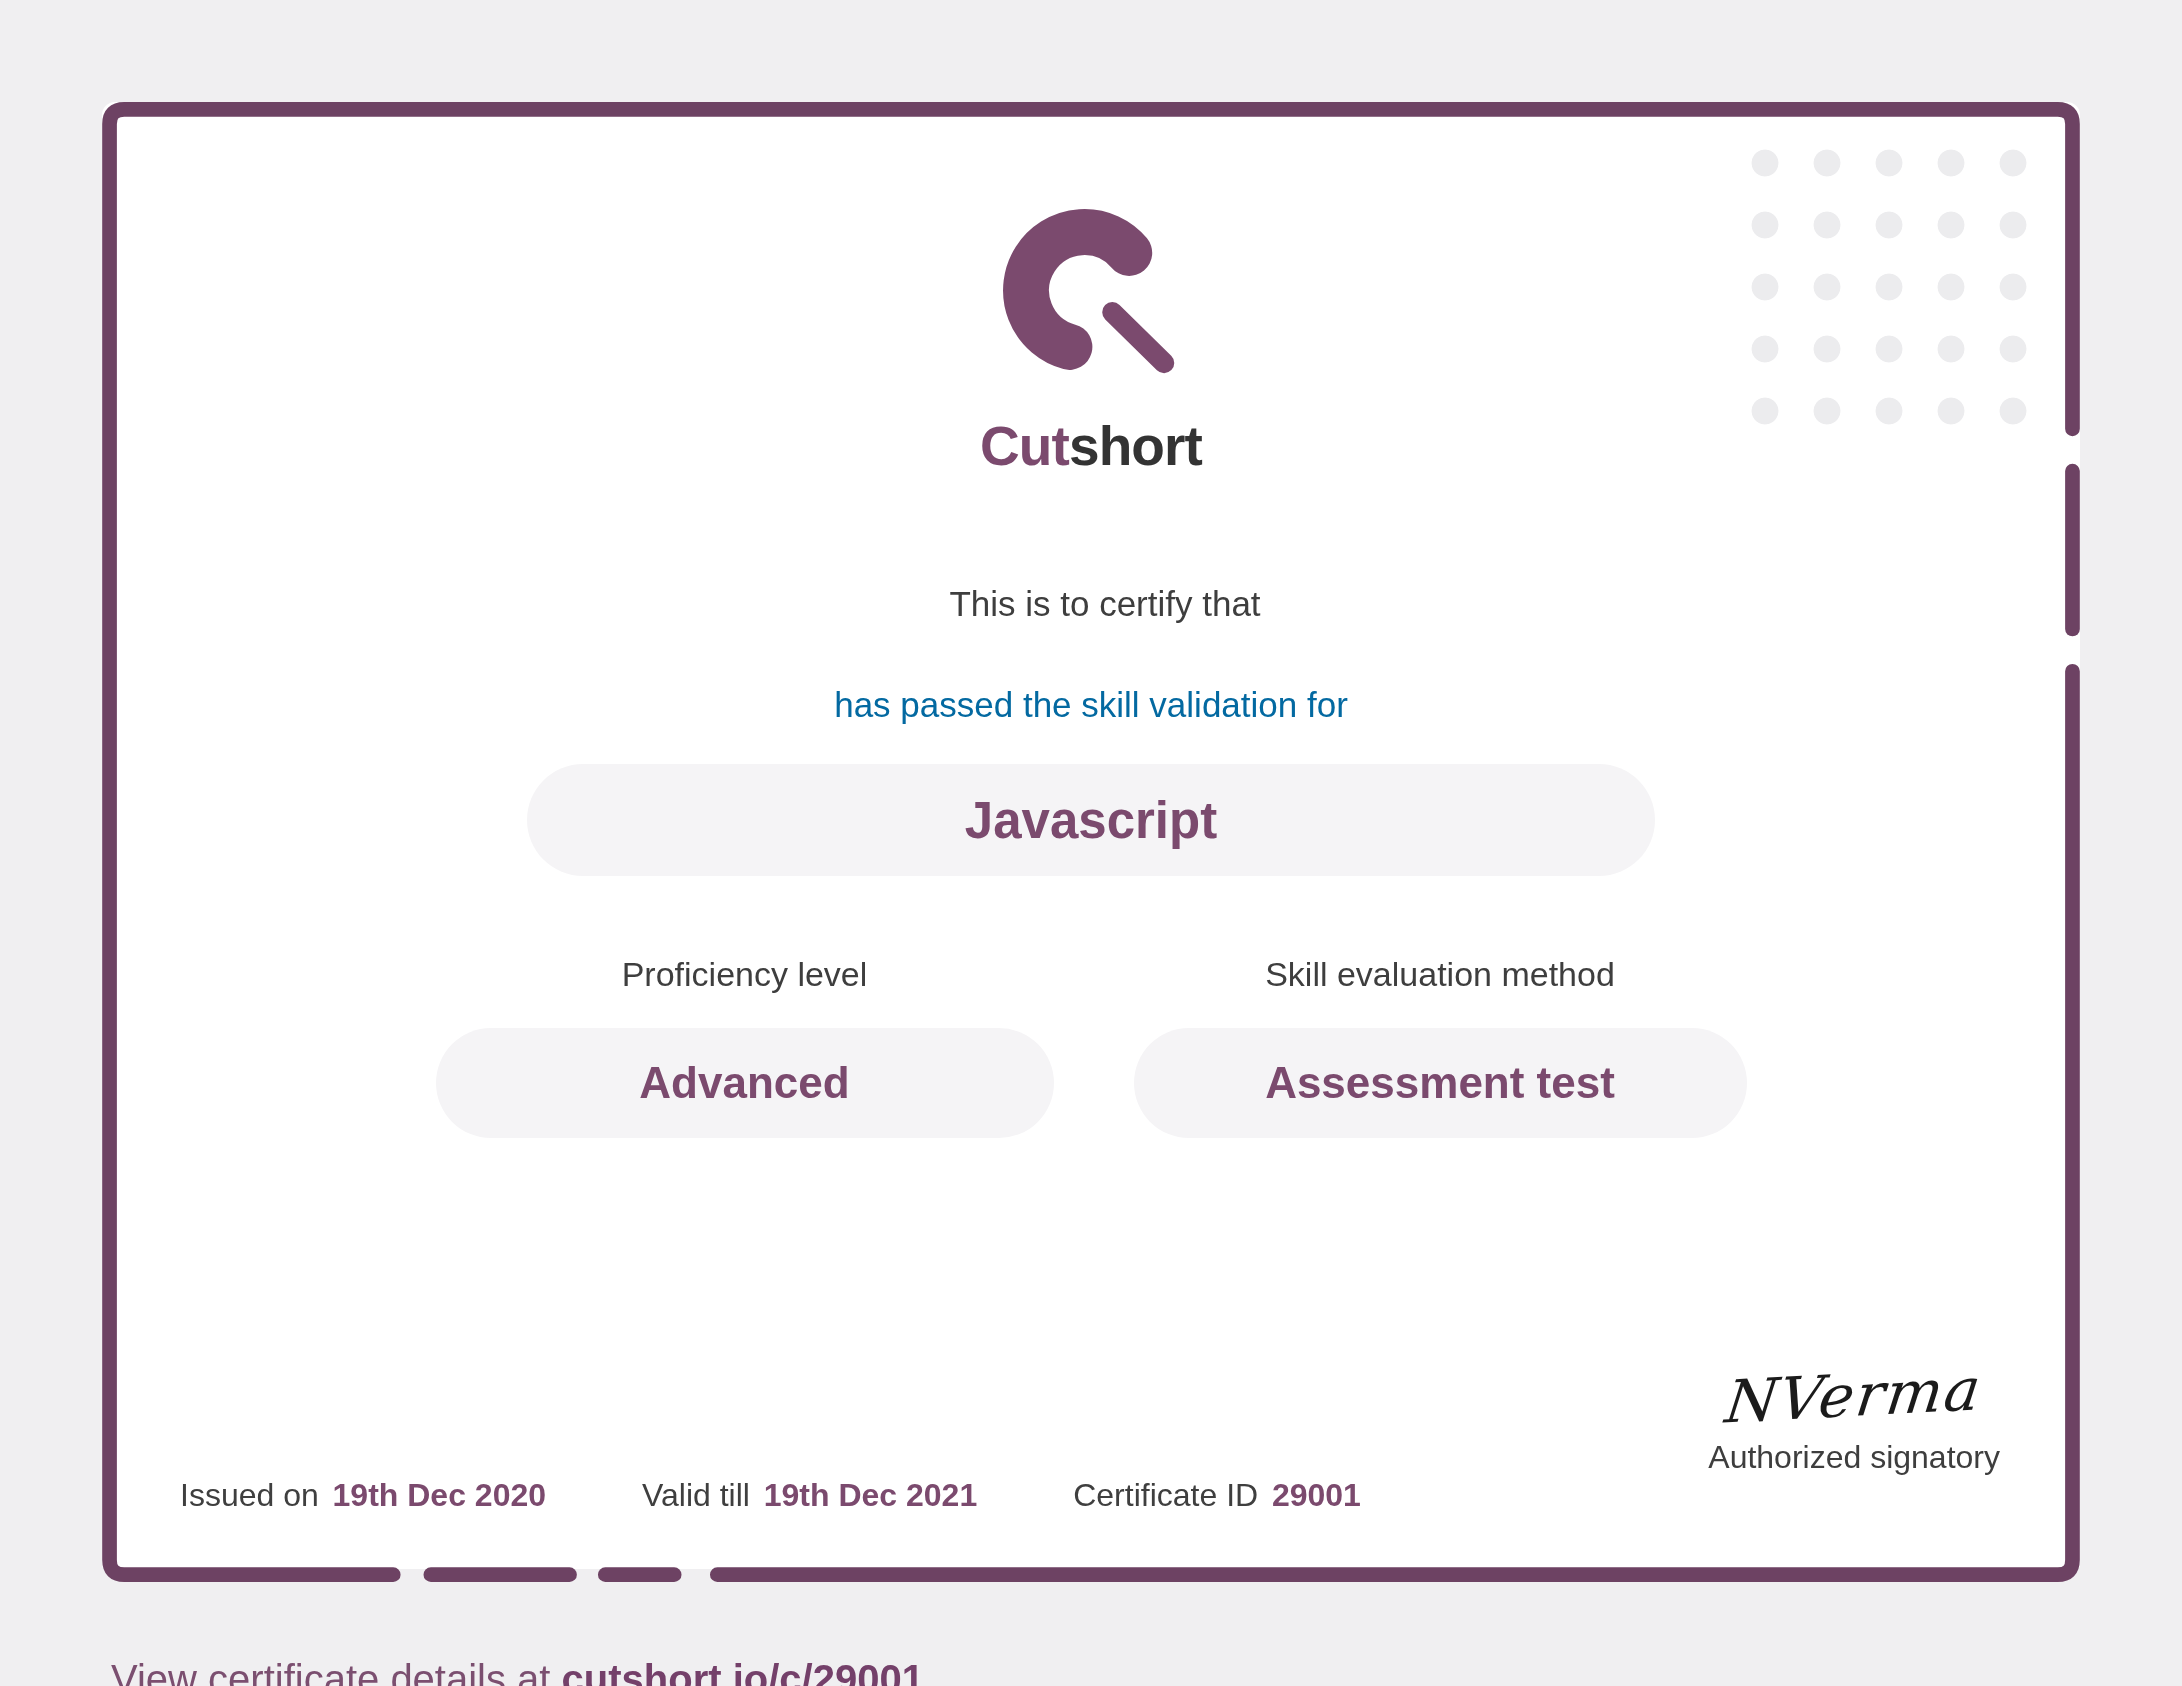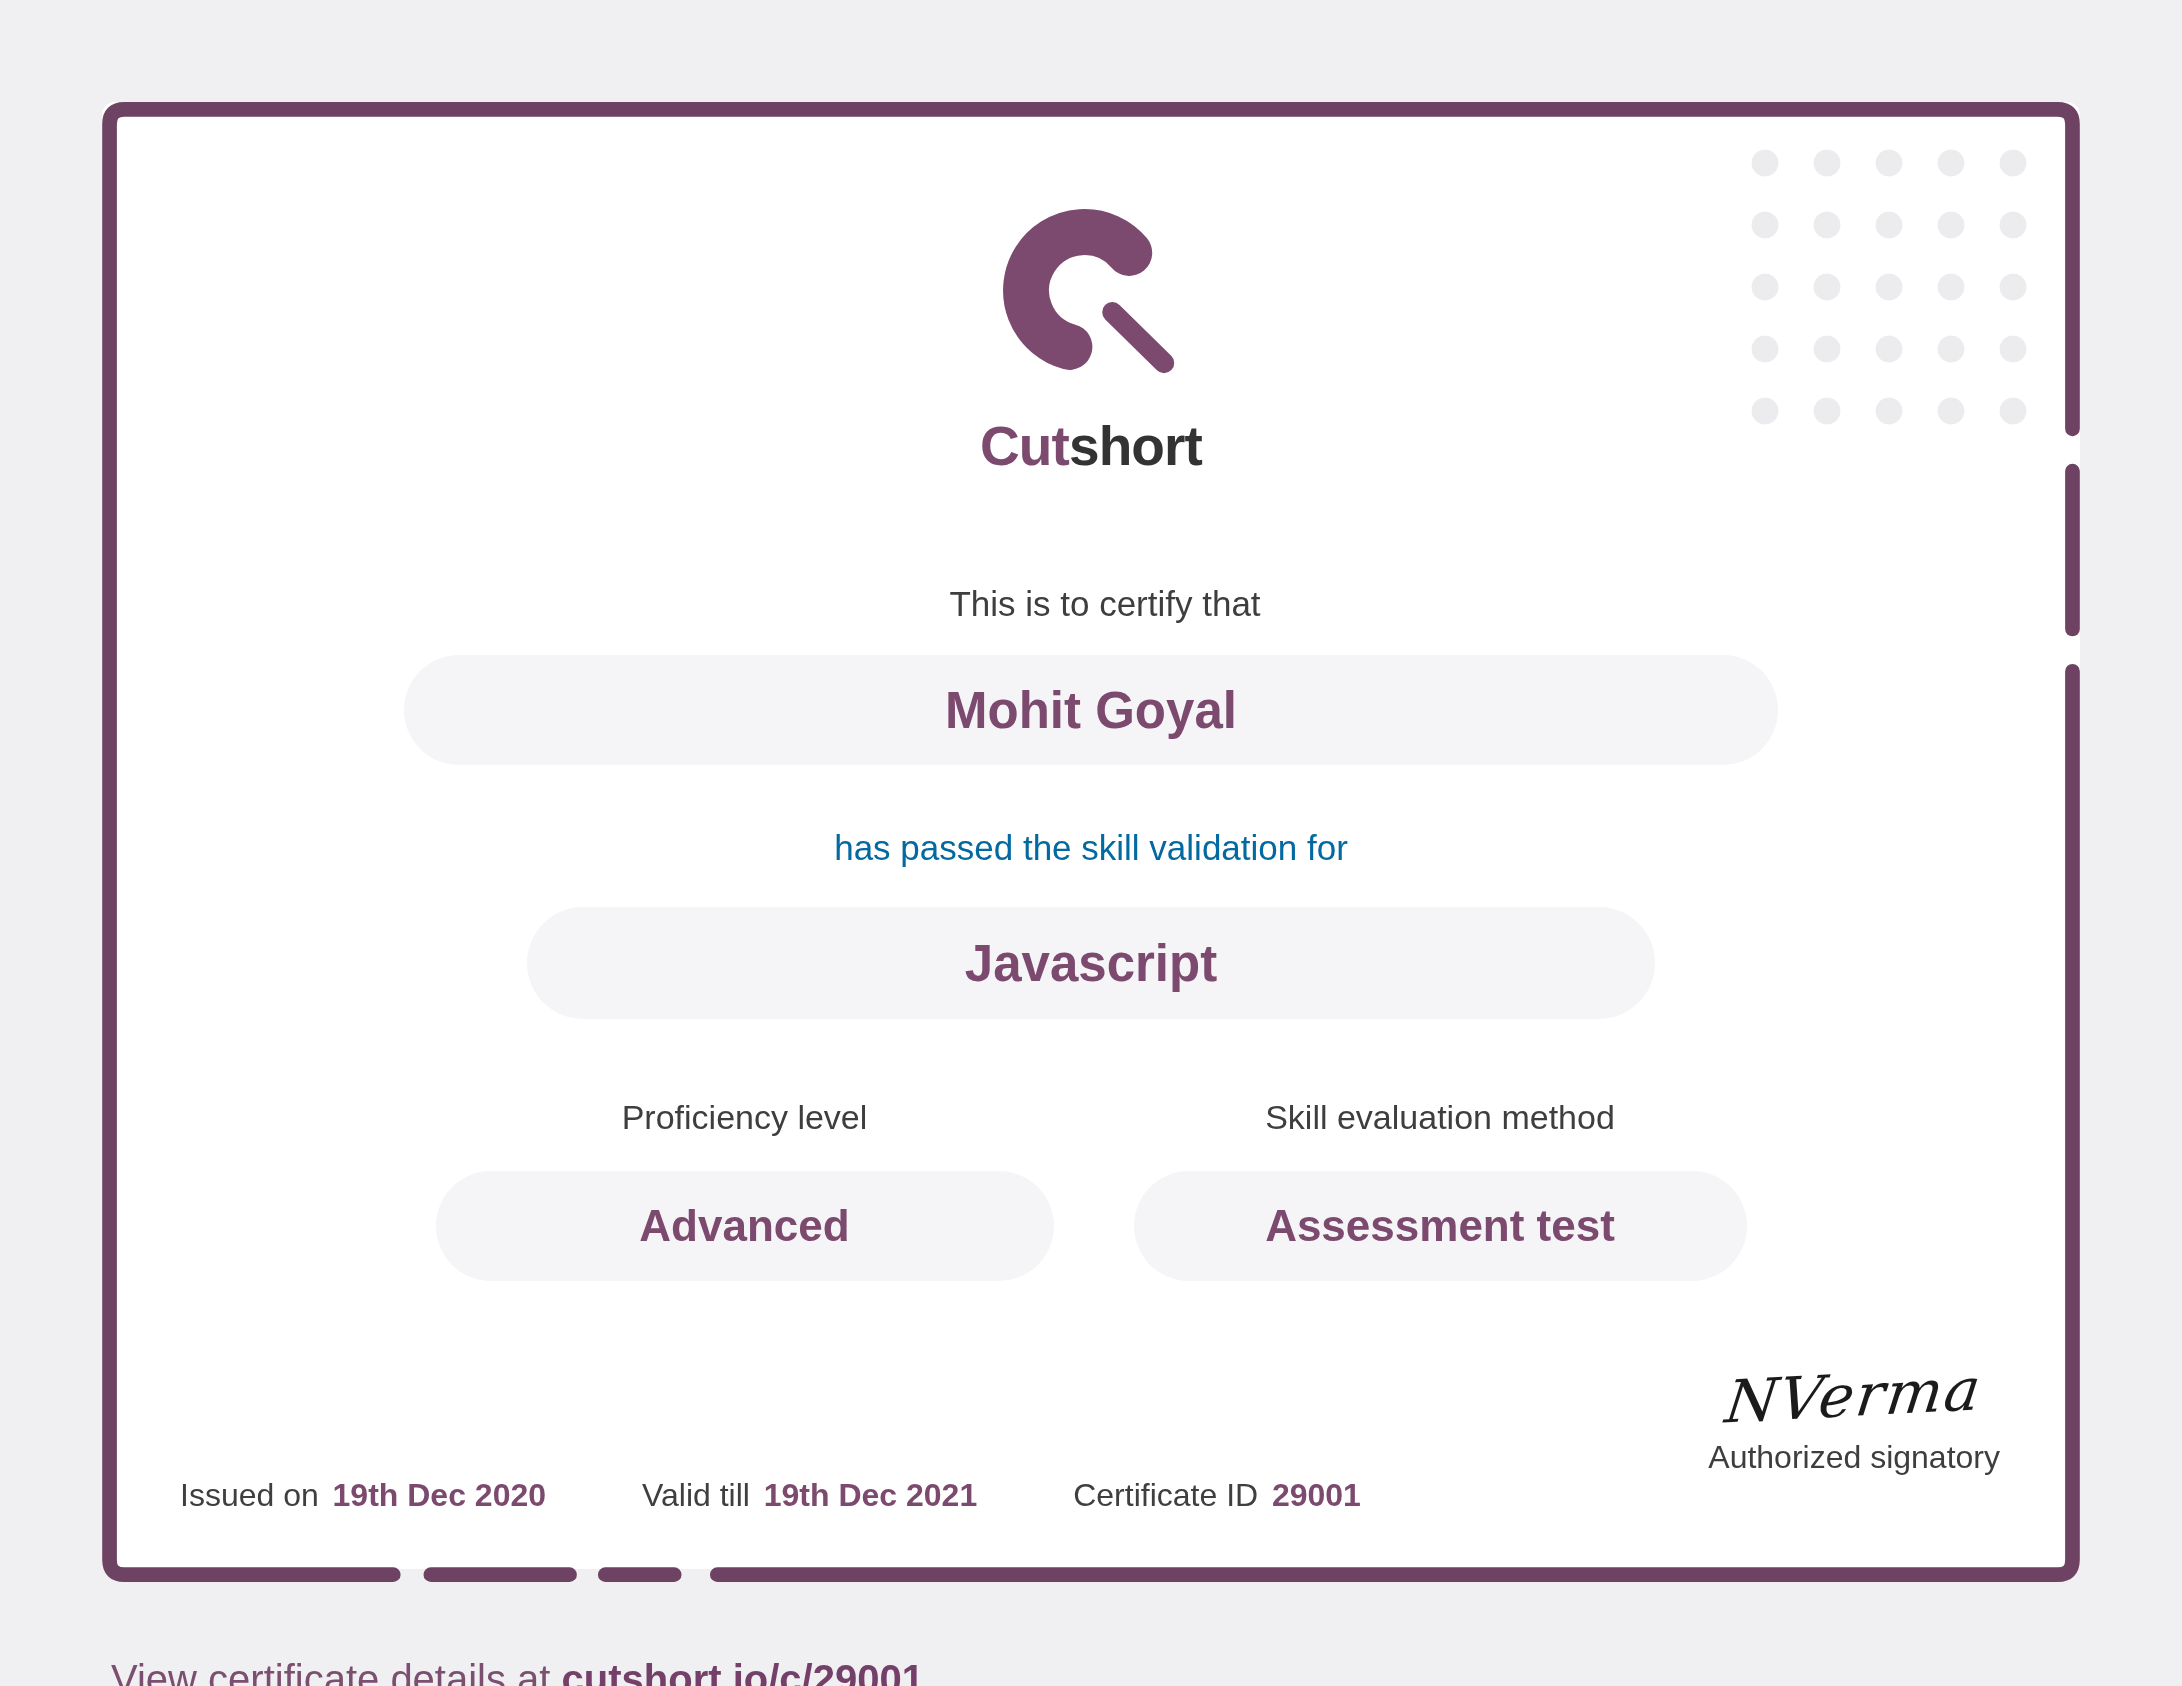--- a/index.html
+++ b/index.html
@@ -129,23 +129,20 @@
     <path d="M71.3 24.8 A33 33 0 1 0 37.5 77.9" stroke="#7b4a6e" stroke-width="26" stroke-linecap="round" fill="none"></path>
     <line x1="61.8" y1="58.3" x2="91" y2="87" stroke="#7b4a6e" stroke-width="11.5" stroke-linecap="round"></line>
   </svg>
 
   <div class="wordmark">
     <span class="cut">Cut</span><span class="short">short</span>
   </div>
 
   <div class="intro-line">This is to certify that</div>
 
-  <div class="pill pill-name">
-    <span>Mohit Goyal</span>
-  </div>
 
   <div class="statement-line">has passed the skill validation for</div>
 
   <div class="pill pill-skill">
     <span>Javascript</span>
   </div>
 
   <div class="cols">
     <div class="col col-proficiency">
       <div class="col-label">Proficiency level</div>

